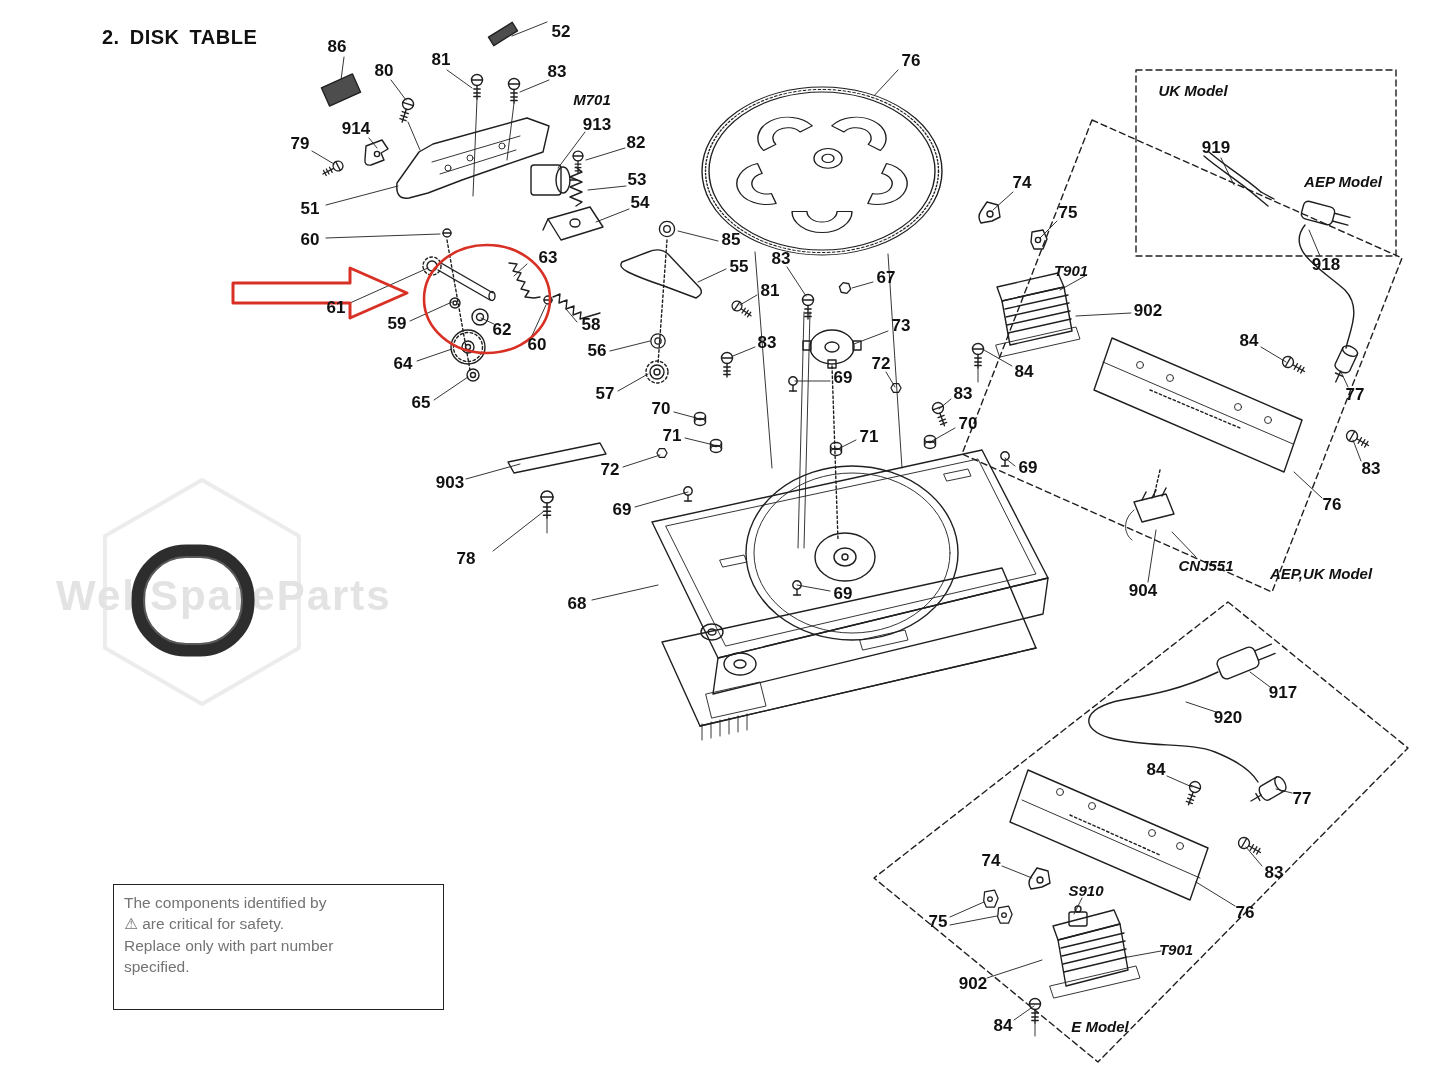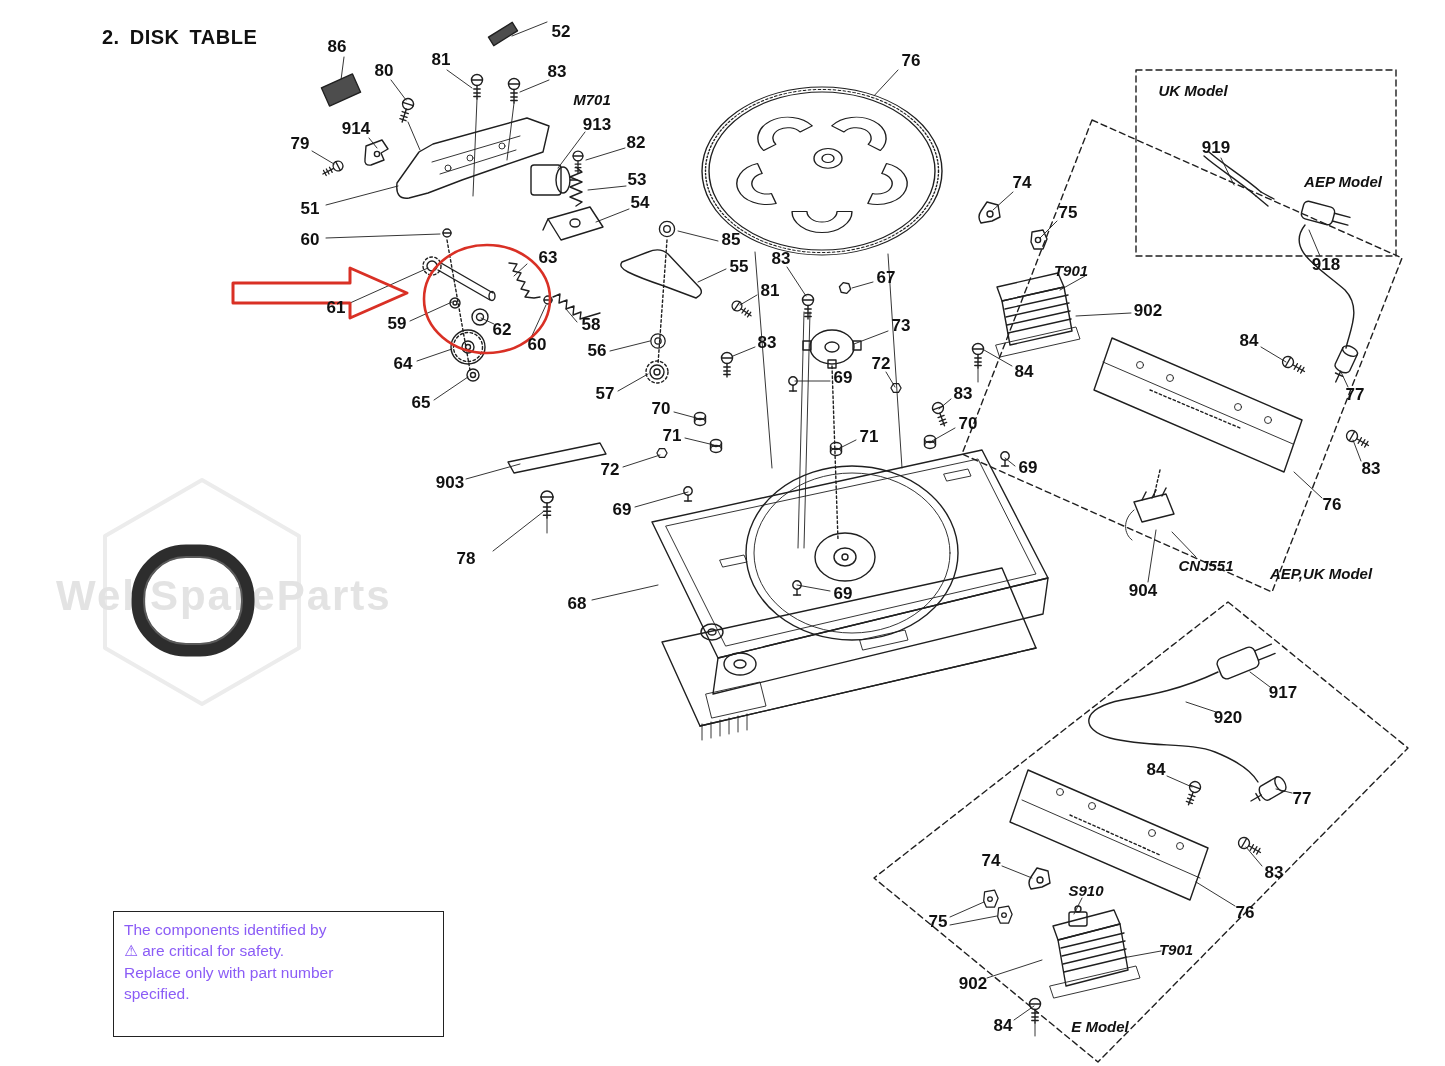--- a/index.html
+++ b/index.html
@@ -18,22 +18,22 @@
   .red{stroke:#d93025;stroke-width:2.6;fill:none;}
   .red-thick{stroke:#d93025;stroke-width:3;fill:none;}
   .wm-hex{stroke:#ececec;stroke-width:4;}
   .wm-text{fill:#e3e3e3;font-weight:bold;font-size:42px;letter-spacing:2px;
            font-family:"Liberation Sans","DejaVu Sans",sans-serif;}
   .belt{stroke:#2d2d2d;stroke-width:13;}
   .belt-hl{stroke:#5a5a5a;stroke-width:2;}
   .callout{position:absolute;transform:translate(-50%,-50%);white-space:nowrap;color:#111;}
   .callout.num{font-size:17px;font-weight:bold;}
   .callout.ref{font-size:15px;font-weight:bold;font-style:italic;}
-  .note{position:absolute;left:113px;top:911px;width:331px;height:126px;border:1.6px solid #222;
-        box-sizing:border-box;padding:7px 10px;font-size:15.5px;line-height:1.38;color:#8b5cf6;}
+  .note{position:absolute;left:113px;top:884px;width:331px;height:126px;border:1.6px solid #222;
+        box-sizing:border-box;padding:7px 10px;font-size:15.5px;line-height:1.38;color:#737373;}
   .note div{white-space:nowrap;}
 </style>
 </head>
 <body>
 
 <div class="stage">
 
   <div class="title">2. DISK TABLE</div>
 
   <svg class="art" viewBox="0 0 1445 1066">

